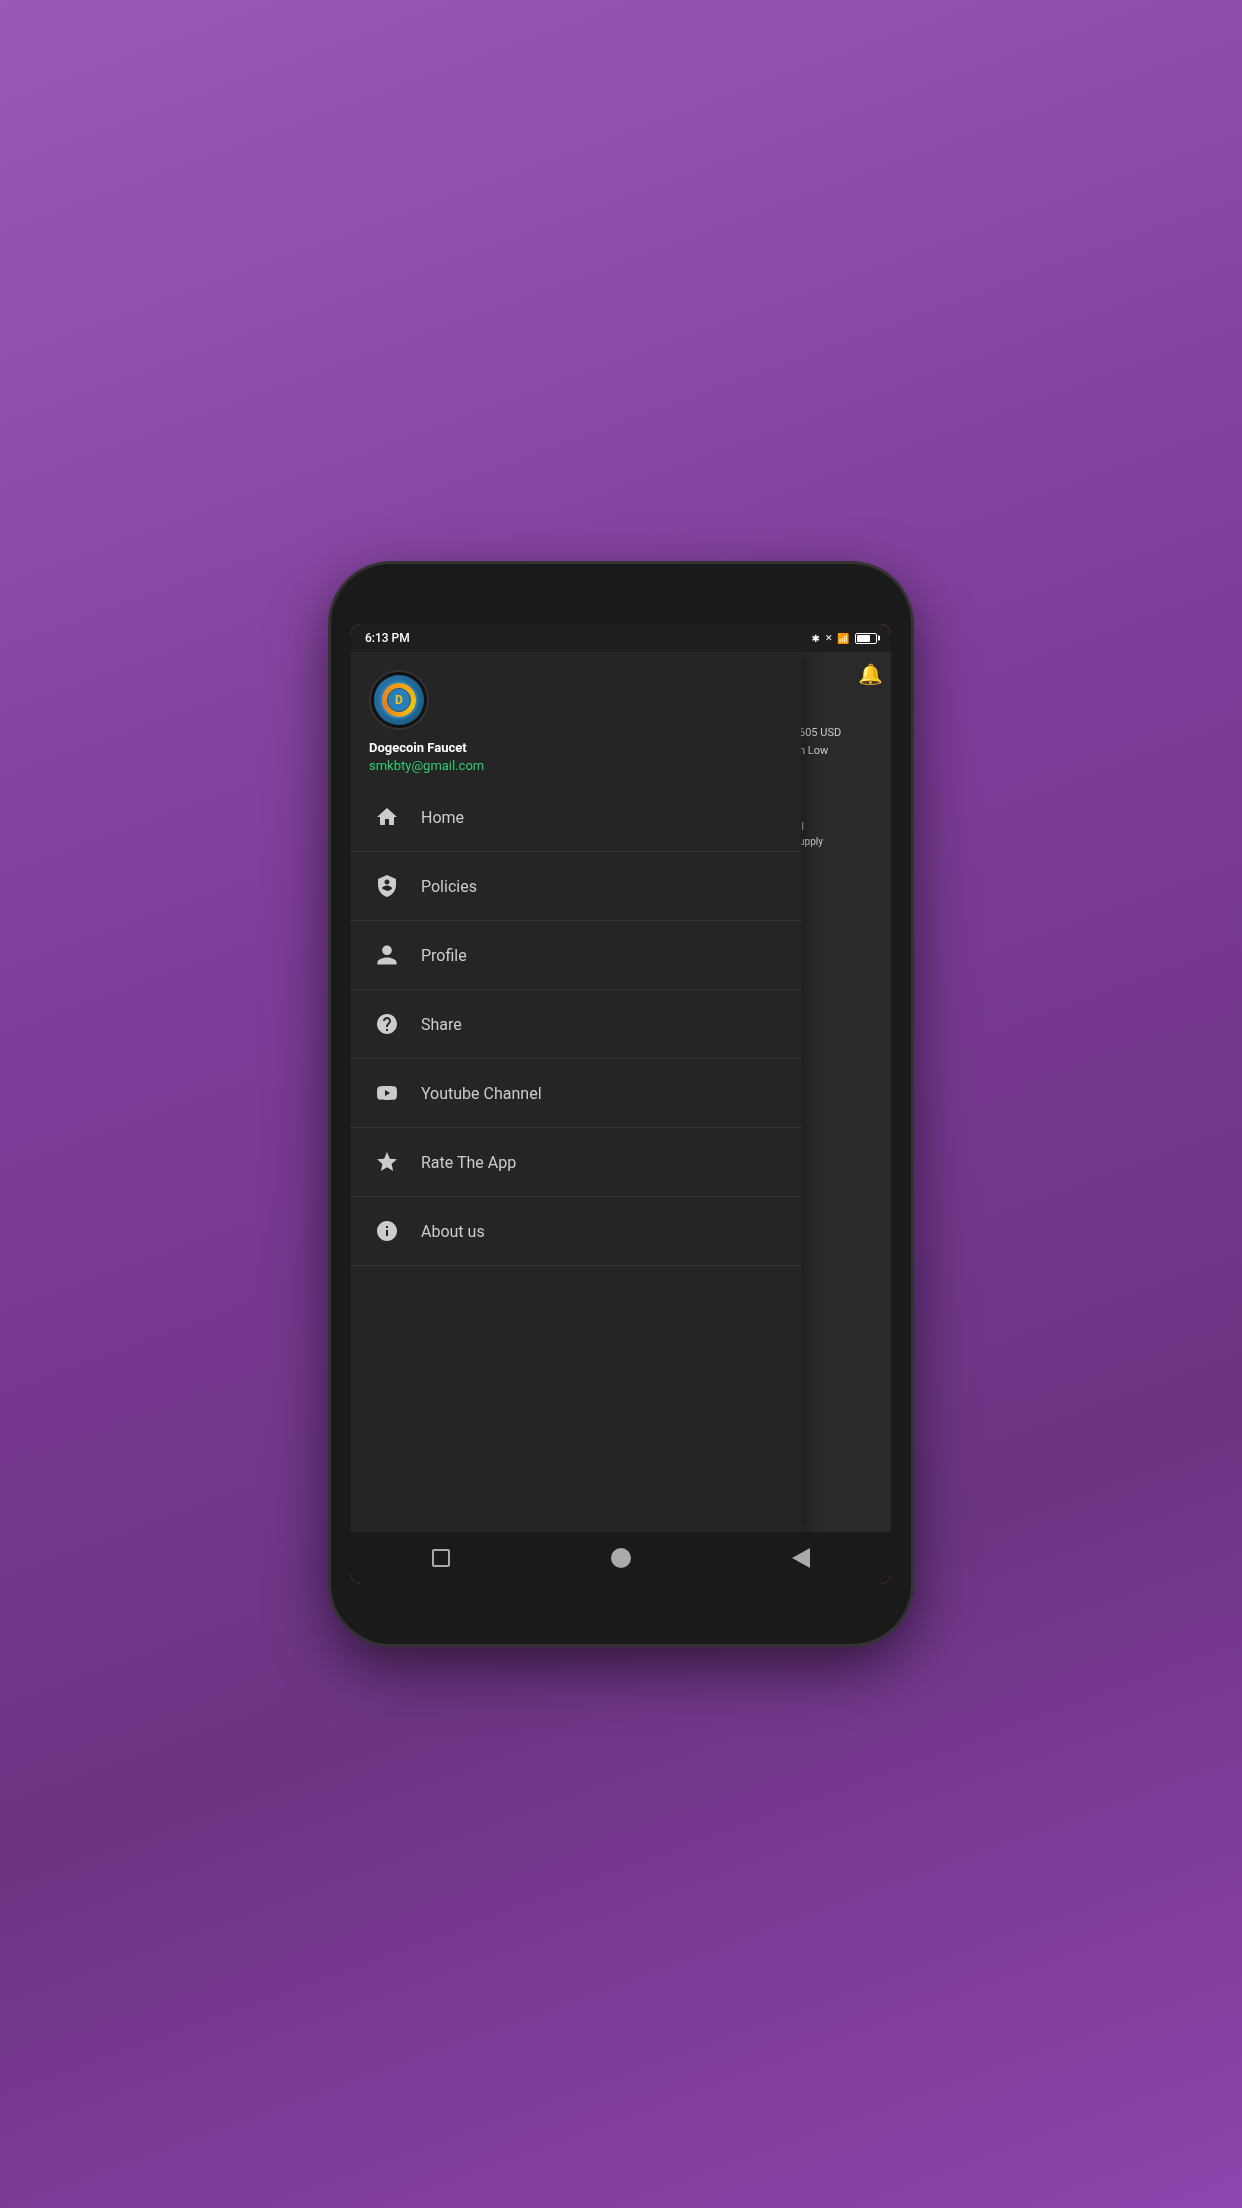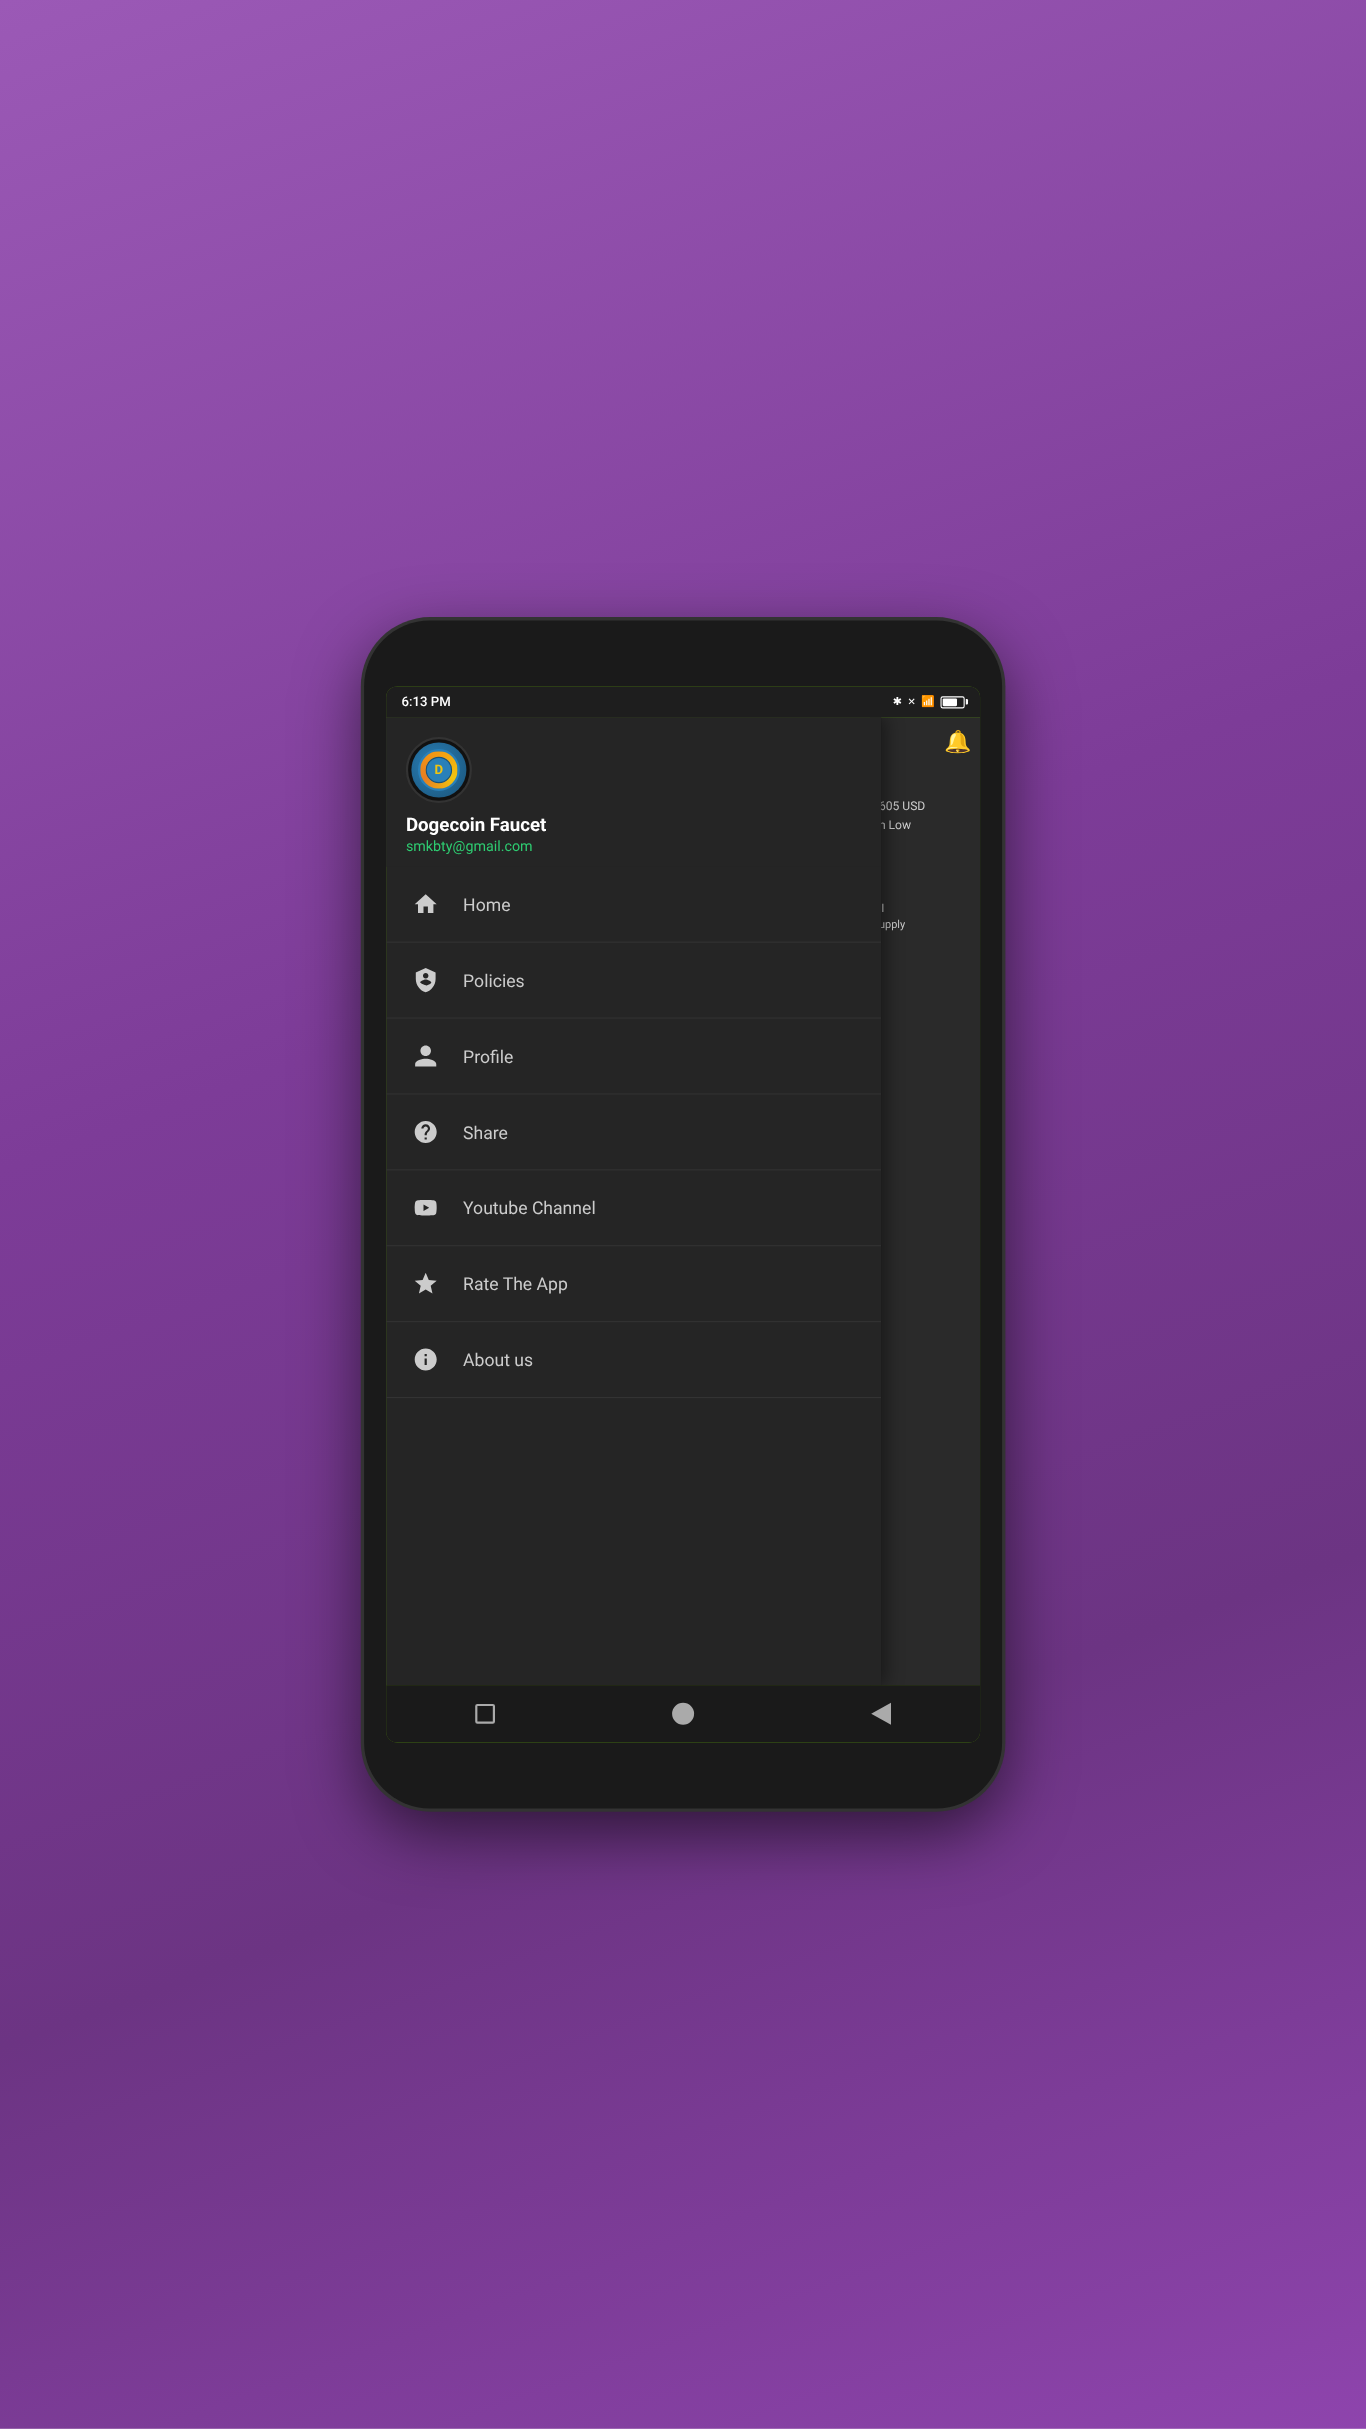--- a/index.html
+++ b/index.html
@@ -47,21 +47,21 @@
       top: 220px;
       width: 6px;
       height: 80px;
       background: #111;
       border-radius: 0 3px 3px 0;
     }
 
     .phone-screen {
       width: 540px;
       height: 960px;
-      background: #4d7c0f;
+      background: #ec4899;
       border-radius: 10px;
       overflow: hidden;
       display: flex;
       flex-direction: column;
       position: relative;
     }
 
     
     .status-bar {
       background: #1e1e1e;
@@ -232,21 +232,21 @@
       display: flex;
       align-items: center;
       justify-content: center;
       font-size: 12px;
       color: #f1c40f;
       font-weight: bold;
     }
 
     .app-name {
       color: #ffffff;
-      font-size: 17px;
+      font-size: 13px;
       font-weight: 700;
       margin-bottom: 3px;
     }
 
     .user-email {
       color: #2ecc71;
       font-size: 13px;
     }
 
     .nav-items {

